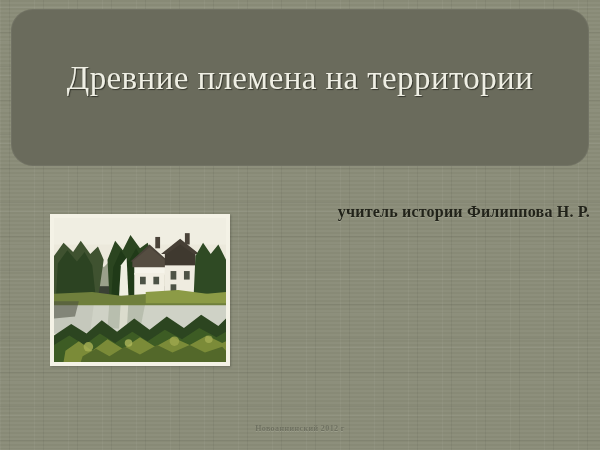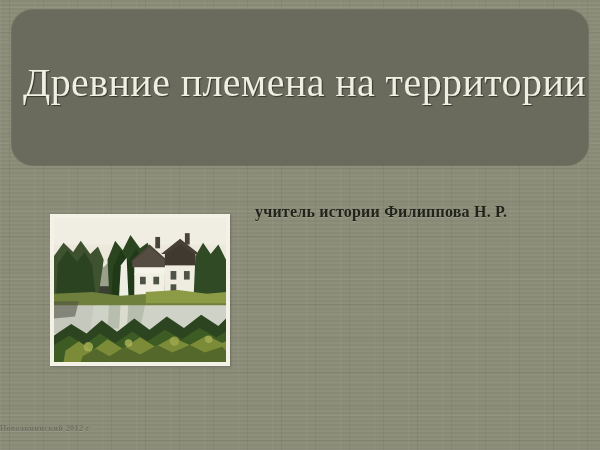--- a/index.html
+++ b/index.html
@@ -80,36 +80,36 @@
     position: absolute;
     left: 0;
     top: 46px;
     width: 578px;
     text-align: center;
     padding: 0 12px;
     box-sizing: border-box;
   }
   .title-line {
     font-family: "Liberation Serif", serif;
-    font-size: 40px;
+    font-size: 33px;
     font-weight: normal;
     color: #efefe4;
     line-height: 1.42;
     letter-spacing: 0.4px;
     text-shadow: 1px 1px 1px rgba(35,36,28,0.75);
     white-space: nowrap;
   }
 
   
   .author-line {
     position: absolute;
     left: 255px;
     top: 203px;
     width: 335px;
-    text-align: left;
+    text-align: right;
     font-family: "Liberation Serif", serif;
     font-size: 16px;
     font-weight: bold;
     color: #22231a;
     letter-spacing: 0.2px;
     white-space: nowrap;
     text-shadow: 0 1px 0 rgba(190,192,175,0.35);
   }
 
   
@@ -132,21 +132,21 @@
     background: #e9e6d6;
   }
   .picture-canvas svg { display: block; width: 100%; height: 100%; }
 
   
   .footer-line {
     position: absolute;
     left: 0;
     top: 424px;
     width: 600px;
-    text-align: left;
+    text-align: center;
     font-family: "Liberation Serif", serif;
     font-size: 8px;
     font-weight: bold;
     color: #6e7060;
     letter-spacing: 0.4px;
     text-shadow: 0 1px 0 rgba(180,183,165,0.4);
     white-space: nowrap;
   }
 </style>
 </head>

